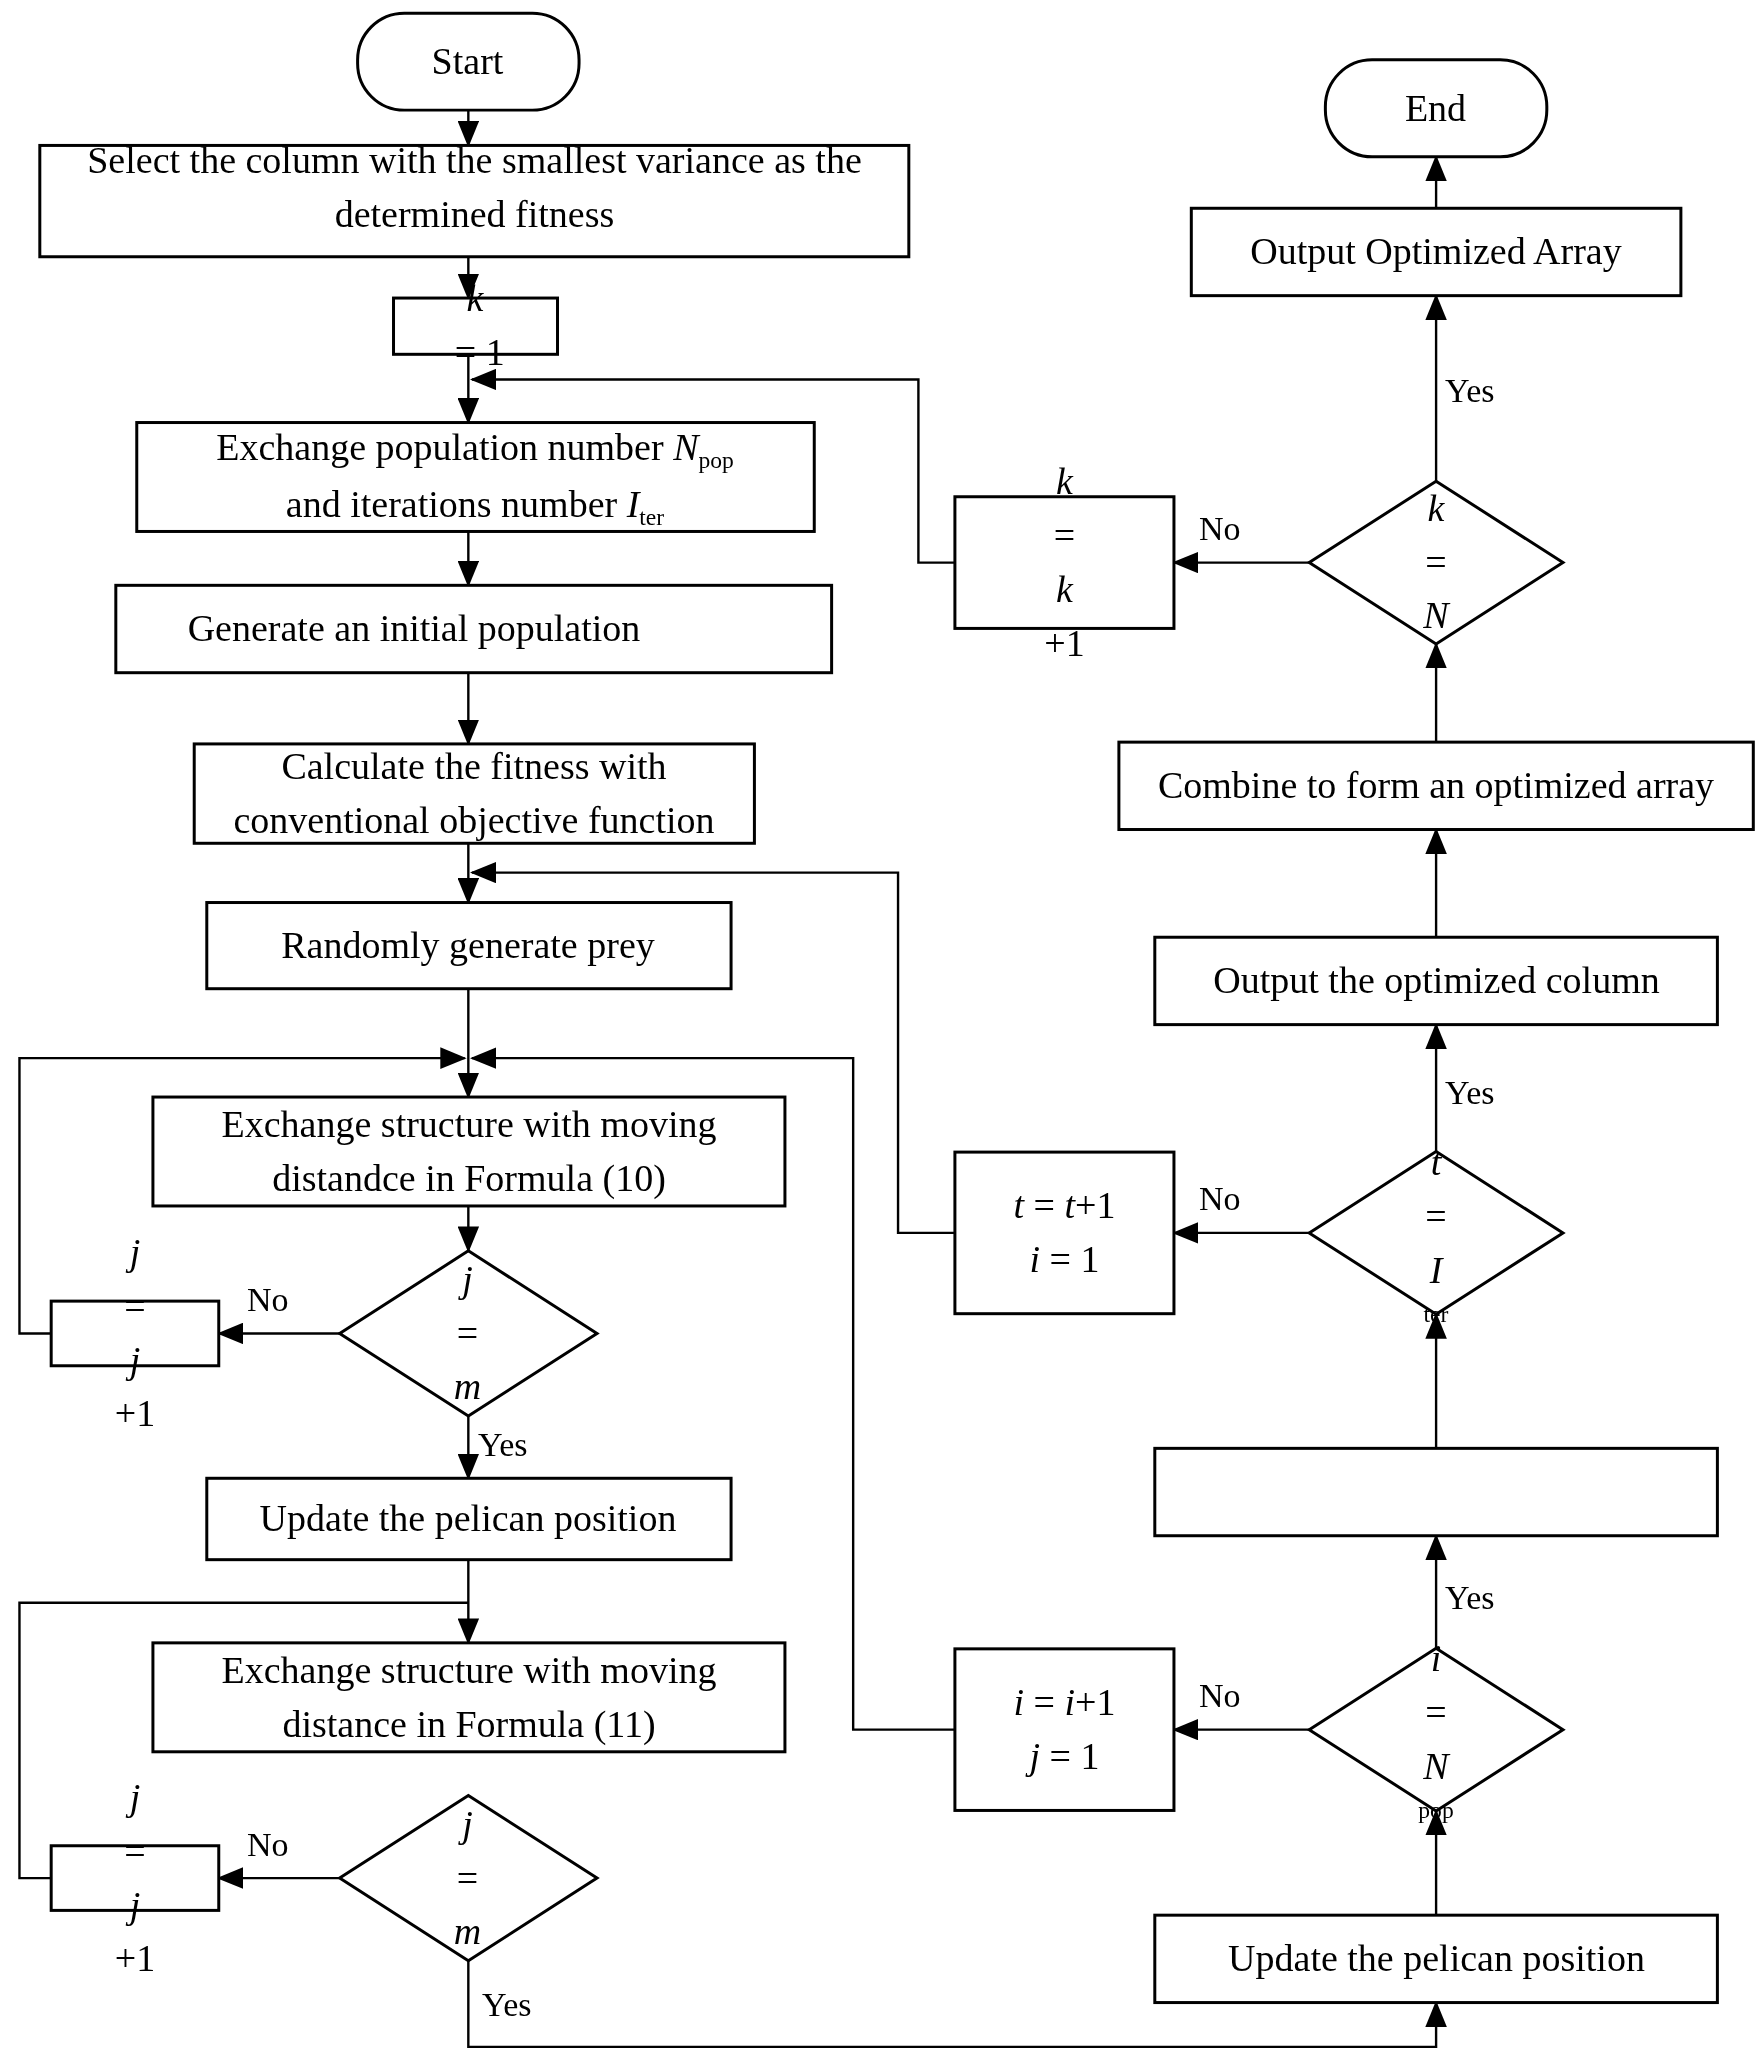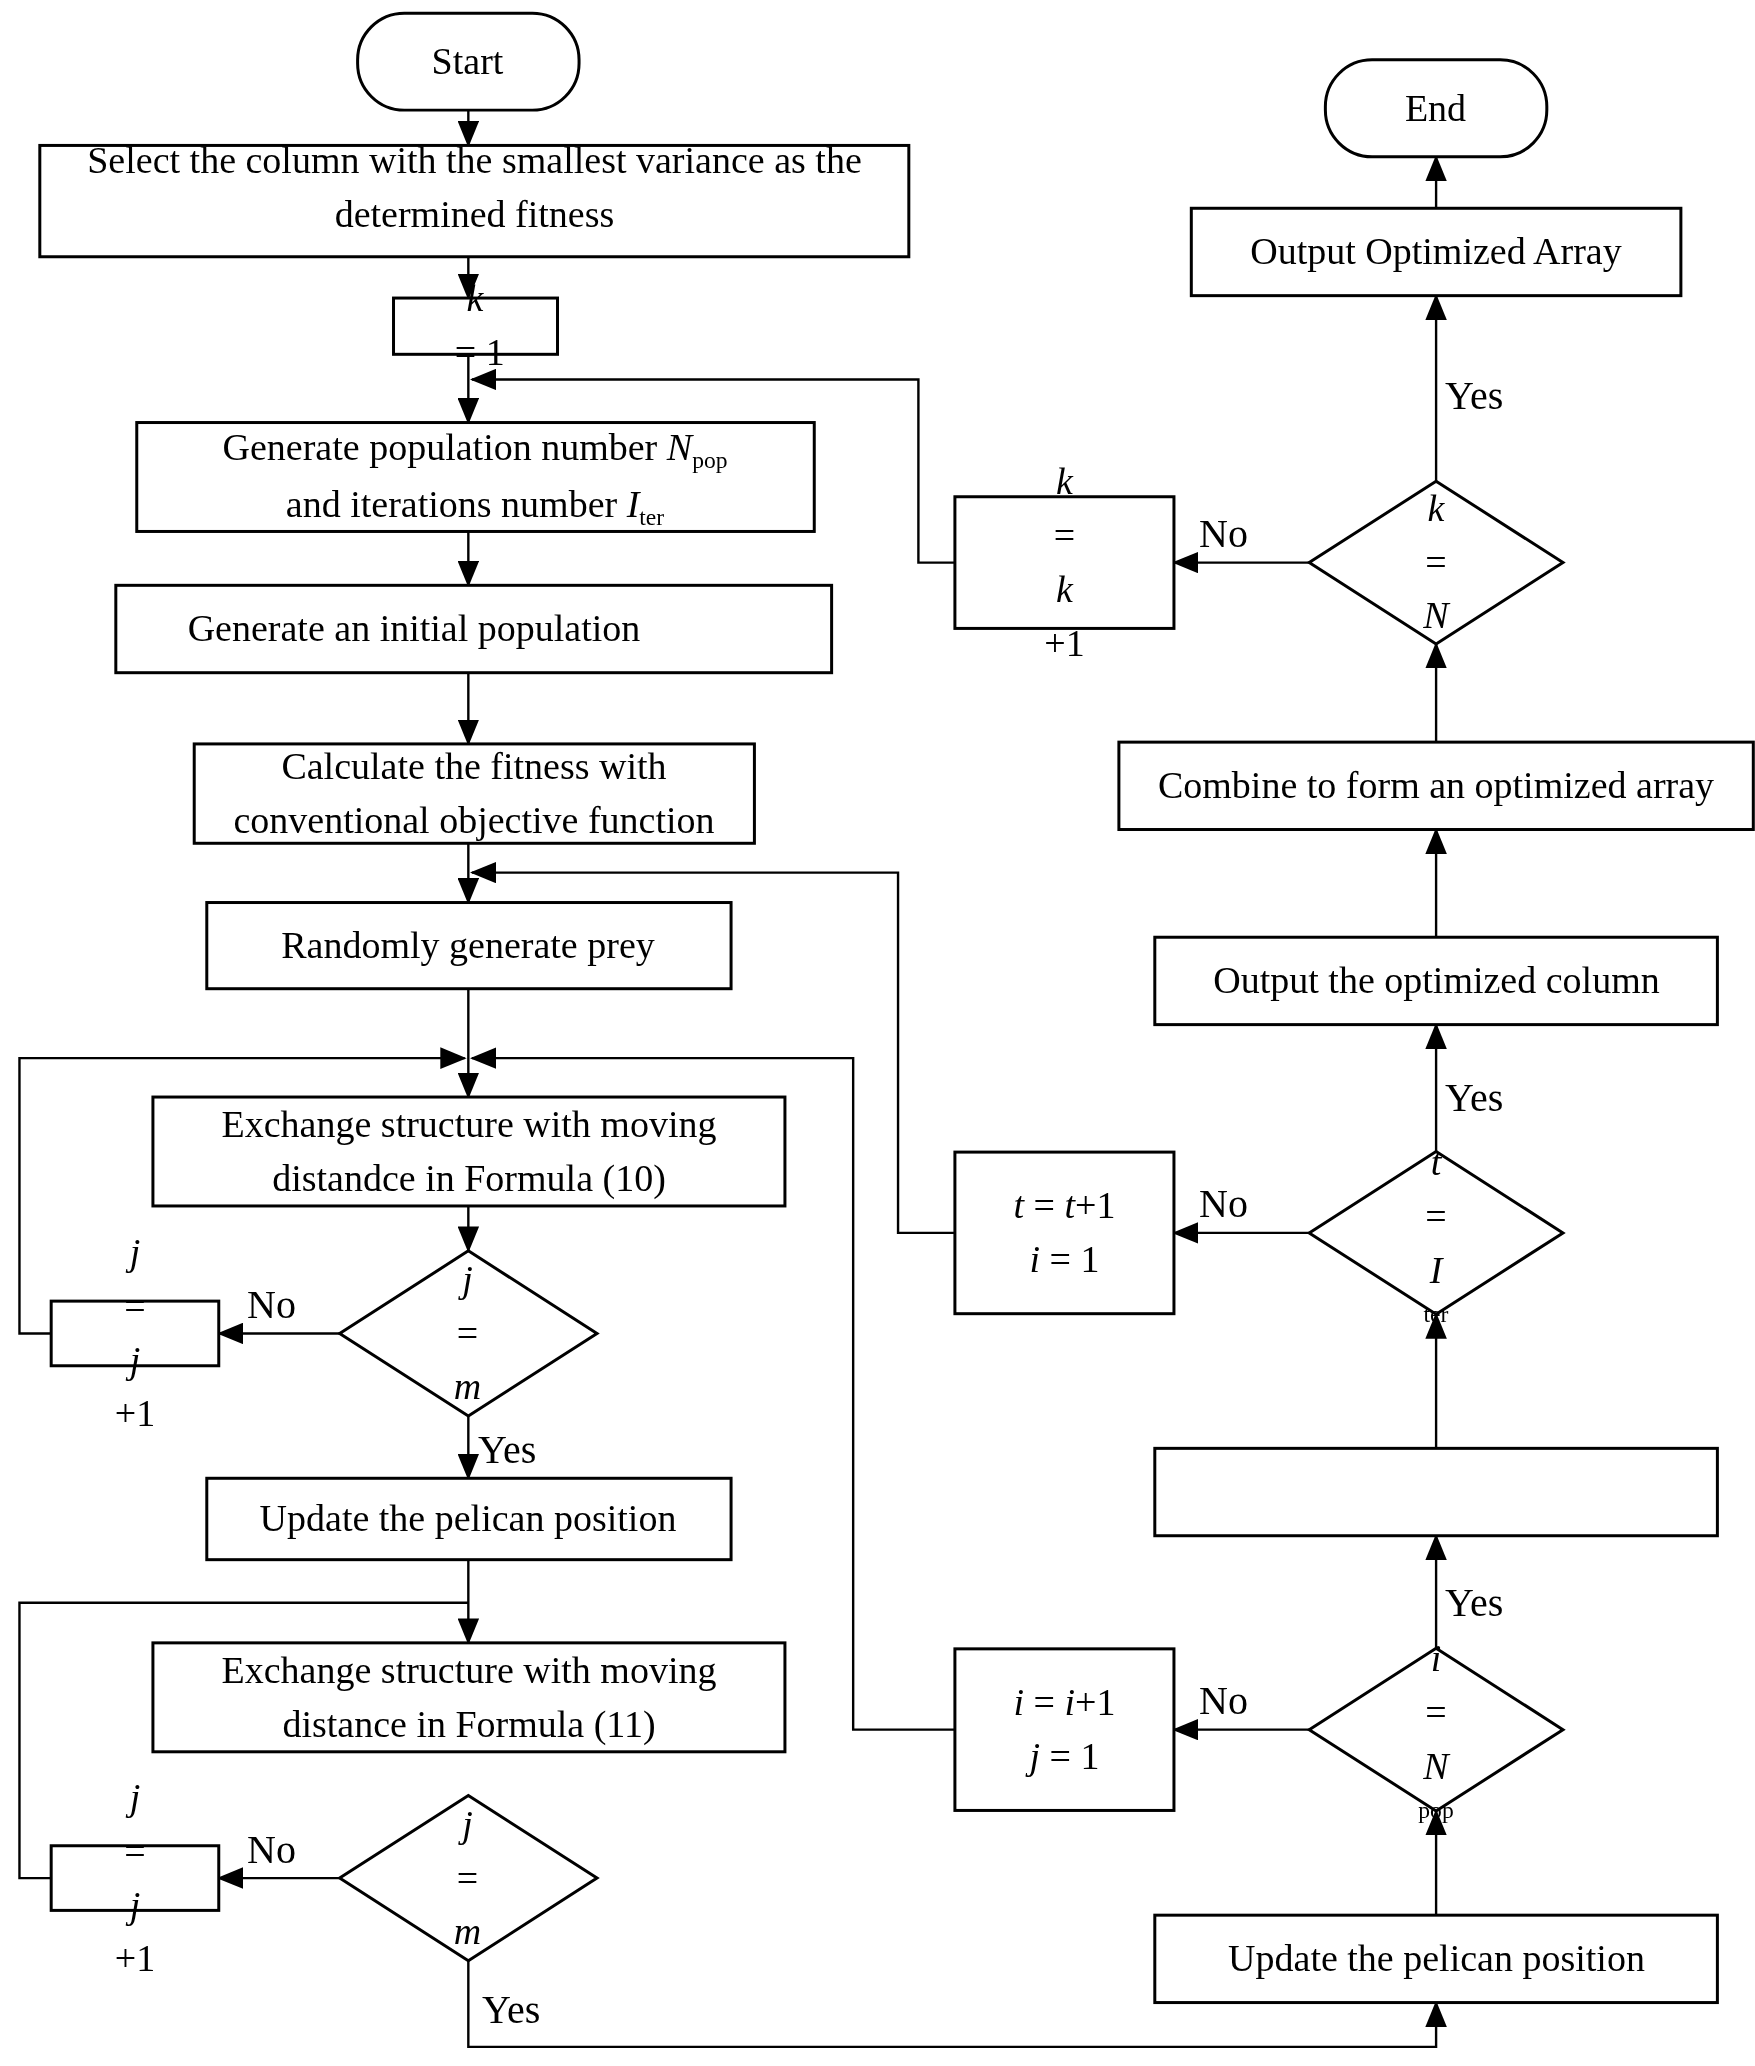--- a/index.html
+++ b/index.html
@@ -19,21 +19,21 @@
     align-items: center;
     justify-content: center;
     text-align: left;
     font-size: 38px;
     line-height: 1.42;
     white-space: pre;
     color: #000000;
   }
   .edge-label {
     position: absolute;
-    font-size: 40px;
+    font-size: 34px;
     color: #000000;
     white-space: pre;
   }
   .it  { font-style: italic; }
   .sub { font-size: 0.62em; vertical-align: -0.35em; }
   .line { display: block; }
 </style>
 </head>
 <body>
 
@@ -111,21 +111,21 @@
   <div class="node-label" style="left:357px;top:13px;width:221px;height:97px">Start</div>
 
   <div class="node-label" style="left:40px;top:145px;width:869px;height:86px">
     <span class="line">Select the column with the smallest variance as the</span>
     <span class="line">determined fitness</span>
   </div>
 
   <div class="node-label" style="left:393px;top:298px;width:164px;height:56px"><span class="it">k</span><span> = 1</span></div>
 
   <div class="node-label" style="left:136px;top:423px;width:678px;height:109px">
-    <span class="line"><span>Generate population number </span><span class="it">N</span><span class="sub">pop</span></span>
+    <span class="line"><span>Exchange population number </span><span class="it">N</span><span class="sub">pop</span></span>
     <span class="line"><span>and iterations number </span><span class="it">I</span><span class="sub">ter</span></span>
   </div>
 
   <div class="node-label" style="left:116px;top:585px;width:596px;height:87px">Generate an initial population</div>
 
   <div class="node-label" style="left:194px;top:744px;width:560px;height:99px">
     <span class="line">Calculate the fitness with</span>
     <span class="line">conventional objective function</span>
   </div>
 

